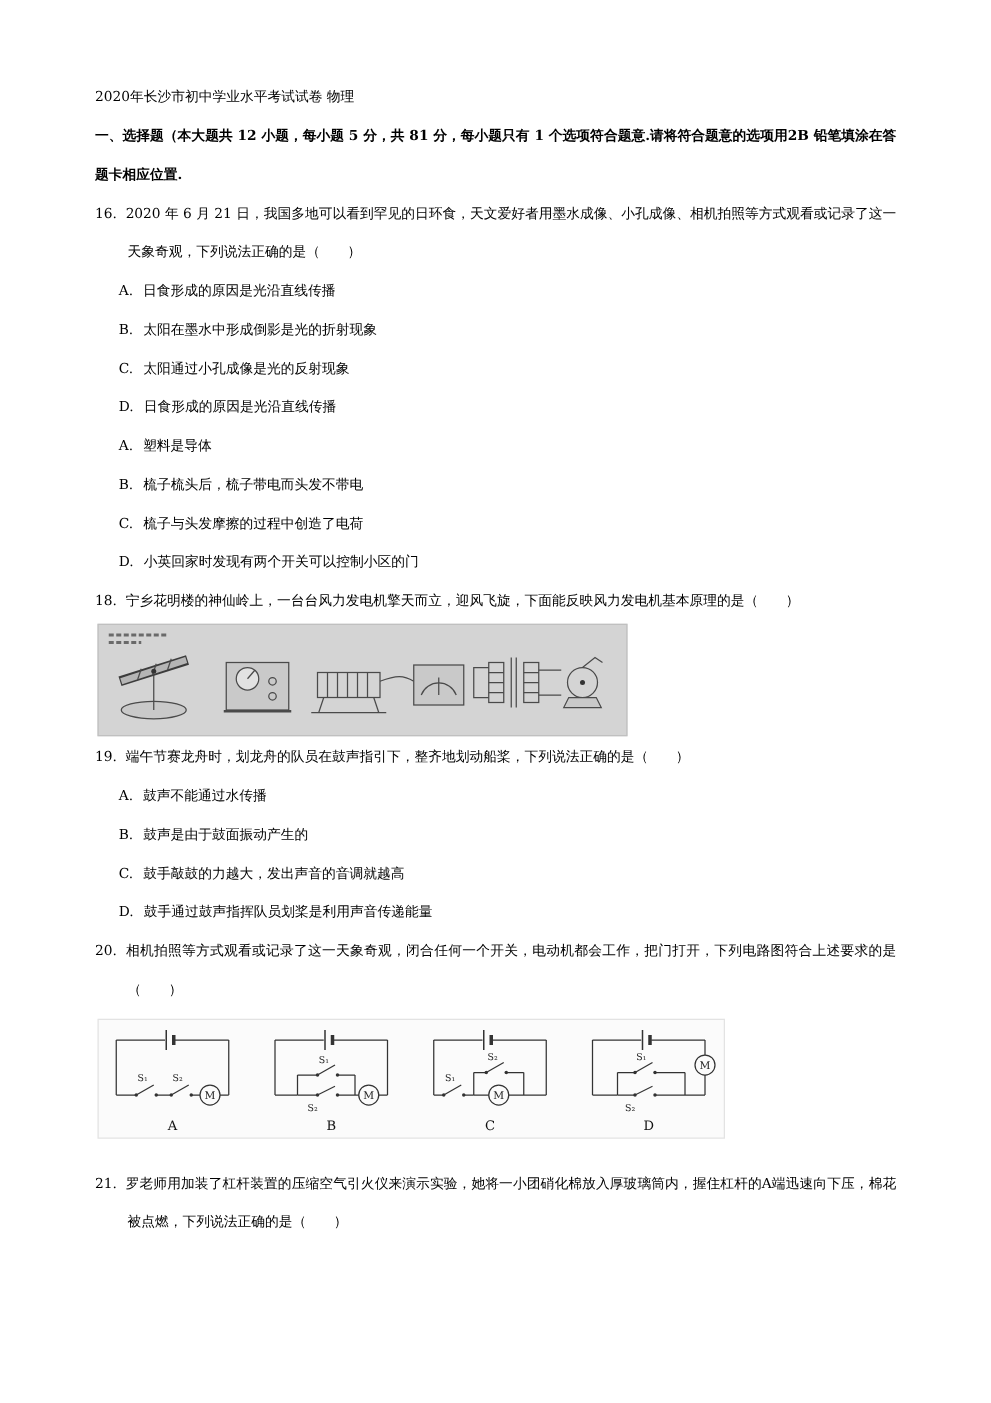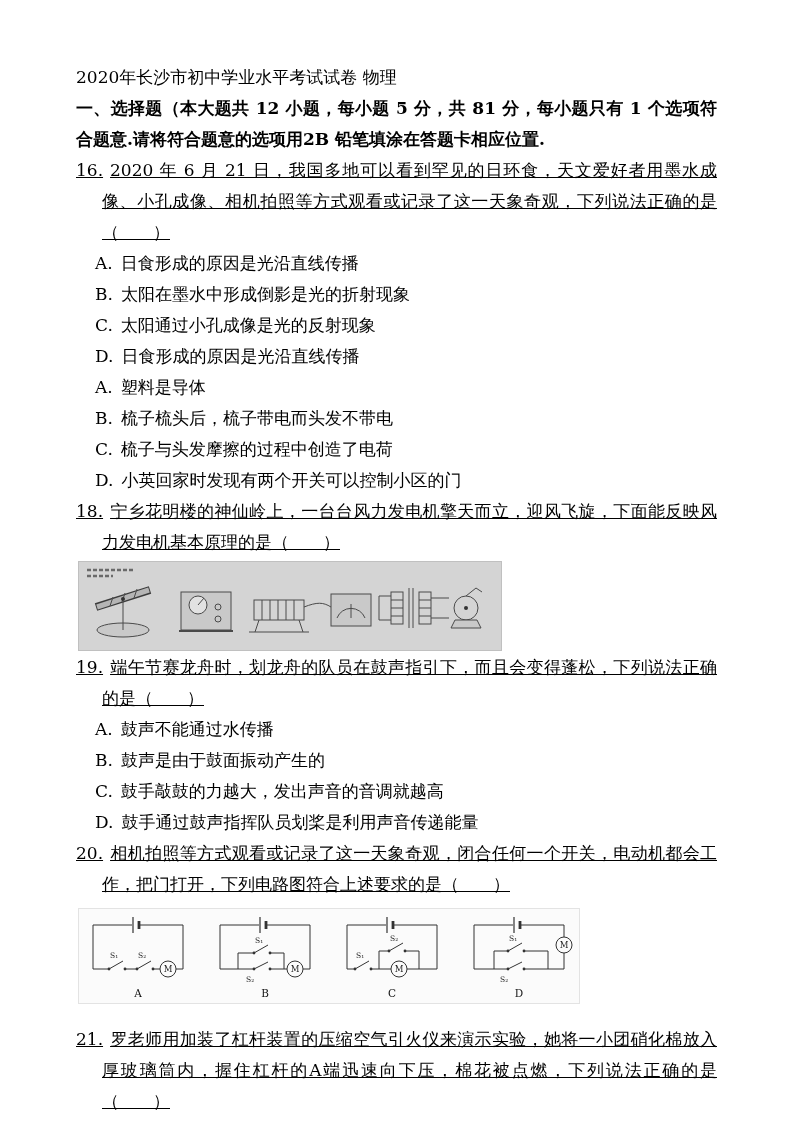--- a/index.html
+++ b/index.html
@@ -8,24 +8,24 @@
     width:793px; height:1122px;
     font-family:"DejaVu Serif","Liberation Serif",serif;
     color:#000;
   }
   .page {
     width:793px; height:1122px;
     background:#ffffff;
     padding:62px 76px 0 76px;
     overflow:hidden;
   }
-  .line { font-size:17px; line-height:31px; }
+  .line { font-size:11px; line-height:31px; }
   .title { text-align:left; }
   .section-header { font-weight:700; text-align:justify; }
-  .question { text-align:justify; padding-left:26px; text-indent:-26px;text-decoration:underline; }
+  .question { text-align:justify; padding-left:26px; text-indent:-26px; }
   .qnum { padding-right:7px; }
   .option { padding-left:19px; text-align:justify; }
   .opt-label { padding-right:8px; }
   .figure18 {
     width:424px; height:90px;
     margin:3px 0 1px 2px;
     background:#d4d4d4;
     border:1px solid #c0c0c0;
   }
   .figure20 {
@@ -126,21 +126,21 @@
         <line x1="352" y1="36" x2="370" y2="36" class="sk"></line>
         <line x1="352" y1="56" x2="370" y2="56" class="sk"></line>
         <circle cx="387" cy="46" r="12" class="sk"></circle>
         <circle cx="387" cy="46" r="2" class="dot"></circle>
         <path d="M387,34 L397,26 L403,30" class="sk"></path>
         <path d="M372,66 L402,66 L398,58 L376,58 Z" class="skfill"></path>
       </g>
     </svg>
   </div>
 
-  <p class="line question"><span class="qnum">19.</span><span>端午节赛龙舟时，划龙舟的队员在鼓声指引下，而且会变得蓬松，下列说法正确的是（　　）</span></p>
+  <p class="line question"><span class="qnum">19.</span><span>端午节赛龙舟时，划龙舟的队员在鼓声指引下，整齐地划动船桨，下列说法正确的是（　　）</span></p>
   <p class="line option"><span class="opt-label">A.</span><span>鼓声不能通过水传播</span></p>
   <p class="line option"><span class="opt-label">B.</span><span>鼓声是由于鼓面振动产生的</span></p>
   <p class="line option"><span class="opt-label">C.</span><span>鼓手敲鼓的力越大，发出声音的音调就越高</span></p>
   <p class="line option"><span class="opt-label">D.</span><span>鼓手通过鼓声指挥队员划桨是利用声音传递能量</span></p>
 
   <p class="line question"><span class="qnum">20.</span><span>相机拍照等方式观看或记录了这一天象奇观，闭合任何一个开关，电动机都会工作，把门打开，下列电路图符合上述要求的是（　　）</span></p>
 
   <div class="figure20">
     <svg width="500" height="94" viewBox="0 0 500 94">
 

